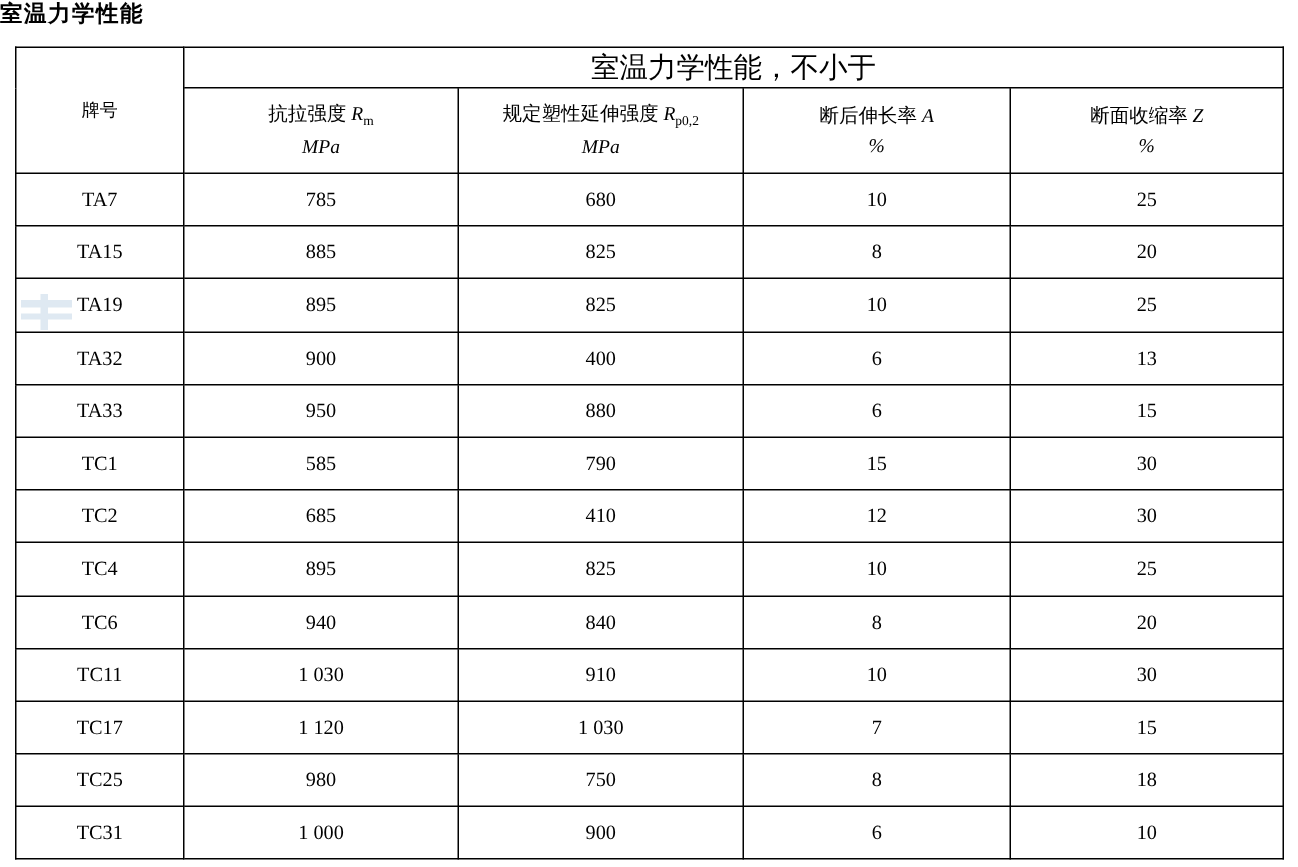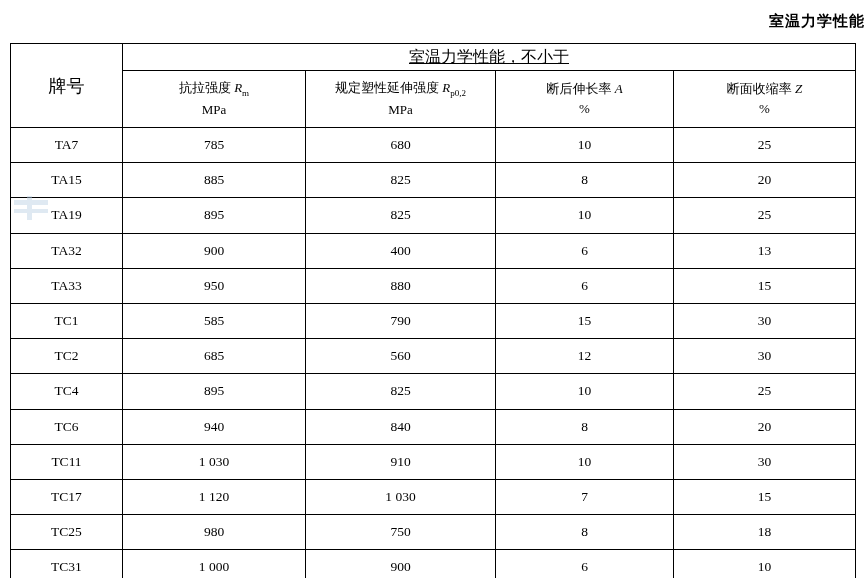--- a/index.html
+++ b/index.html
@@ -15,26 +15,25 @@
     position: relative;
     overflow: hidden;
   }
   #page {
     width: 865px;
     height: 578px;
     position: relative;
     box-sizing: border-box;
   }
   #doc-title {
-    text-align: right;
+    text-align: left;
     font-family: Liberation Sans, sans-serif;
     font-weight: bold;
     font-size: 15px;
     letter-spacing: 1px;
-    padding-top: 12px;
     padding-bottom: 12px;
   }
   #table-wrap {
     padding: 0 10px;
   }
   table.spec {
     border-collapse: collapse;
     width: 845px;
     table-layout: fixed;
     font-size: 13px;
@@ -46,34 +45,33 @@
     font-weight: normal;
     padding: 0;
   }
   .outer-top { border-top-width: 2px; }
   .outer-bottom { border-bottom-width: 2px; }
   .outer-left { border-left-width: 2px; }
   .outer-right { border-right-width: 2px; }
 
   .h-group {
     height: 26px;
-    font-size: 16px;
-    text-decoration: underline;
+    font-size: 19px;
   }
   .h-brand {
-    font-size: 18px;
+    font-size: 12px;
   }
   .h-col {
     height: 56px;
     line-height: 1.55;
     font-size: 13px;
     margin-top: 15px;
   }
   .h-col .ln1 { display: block; }
-  .h-col .ln2 { display: block; }
+  .h-col .ln2 { display: block; font-style: italic; }
   .data-row td {
     height: 34.2px;
     font-size: 13.5px;
   }
   .sub {
     font-size: 9px;
     vertical-align: sub;
   }
   em.sym {
     font-style: italic;
@@ -184,21 +182,21 @@
           <tr class="data-row">
             <td class="outer-left">TC1</td>
             <td class="">585</td>
             <td class="">790</td>
             <td class="">15</td>
             <td class="outer-right">30</td>
           </tr>
           <tr class="data-row">
             <td class="outer-left">TC2</td>
             <td class="">685</td>
-            <td class="">560</td>
+            <td class="">410</td>
             <td class="">12</td>
             <td class="outer-right">30</td>
           </tr>
           <tr class="data-row">
             <td class="outer-left">TC4</td>
             <td class="">895</td>
             <td class="">825</td>
             <td class="">10</td>
             <td class="outer-right">25</td>
           </tr>

